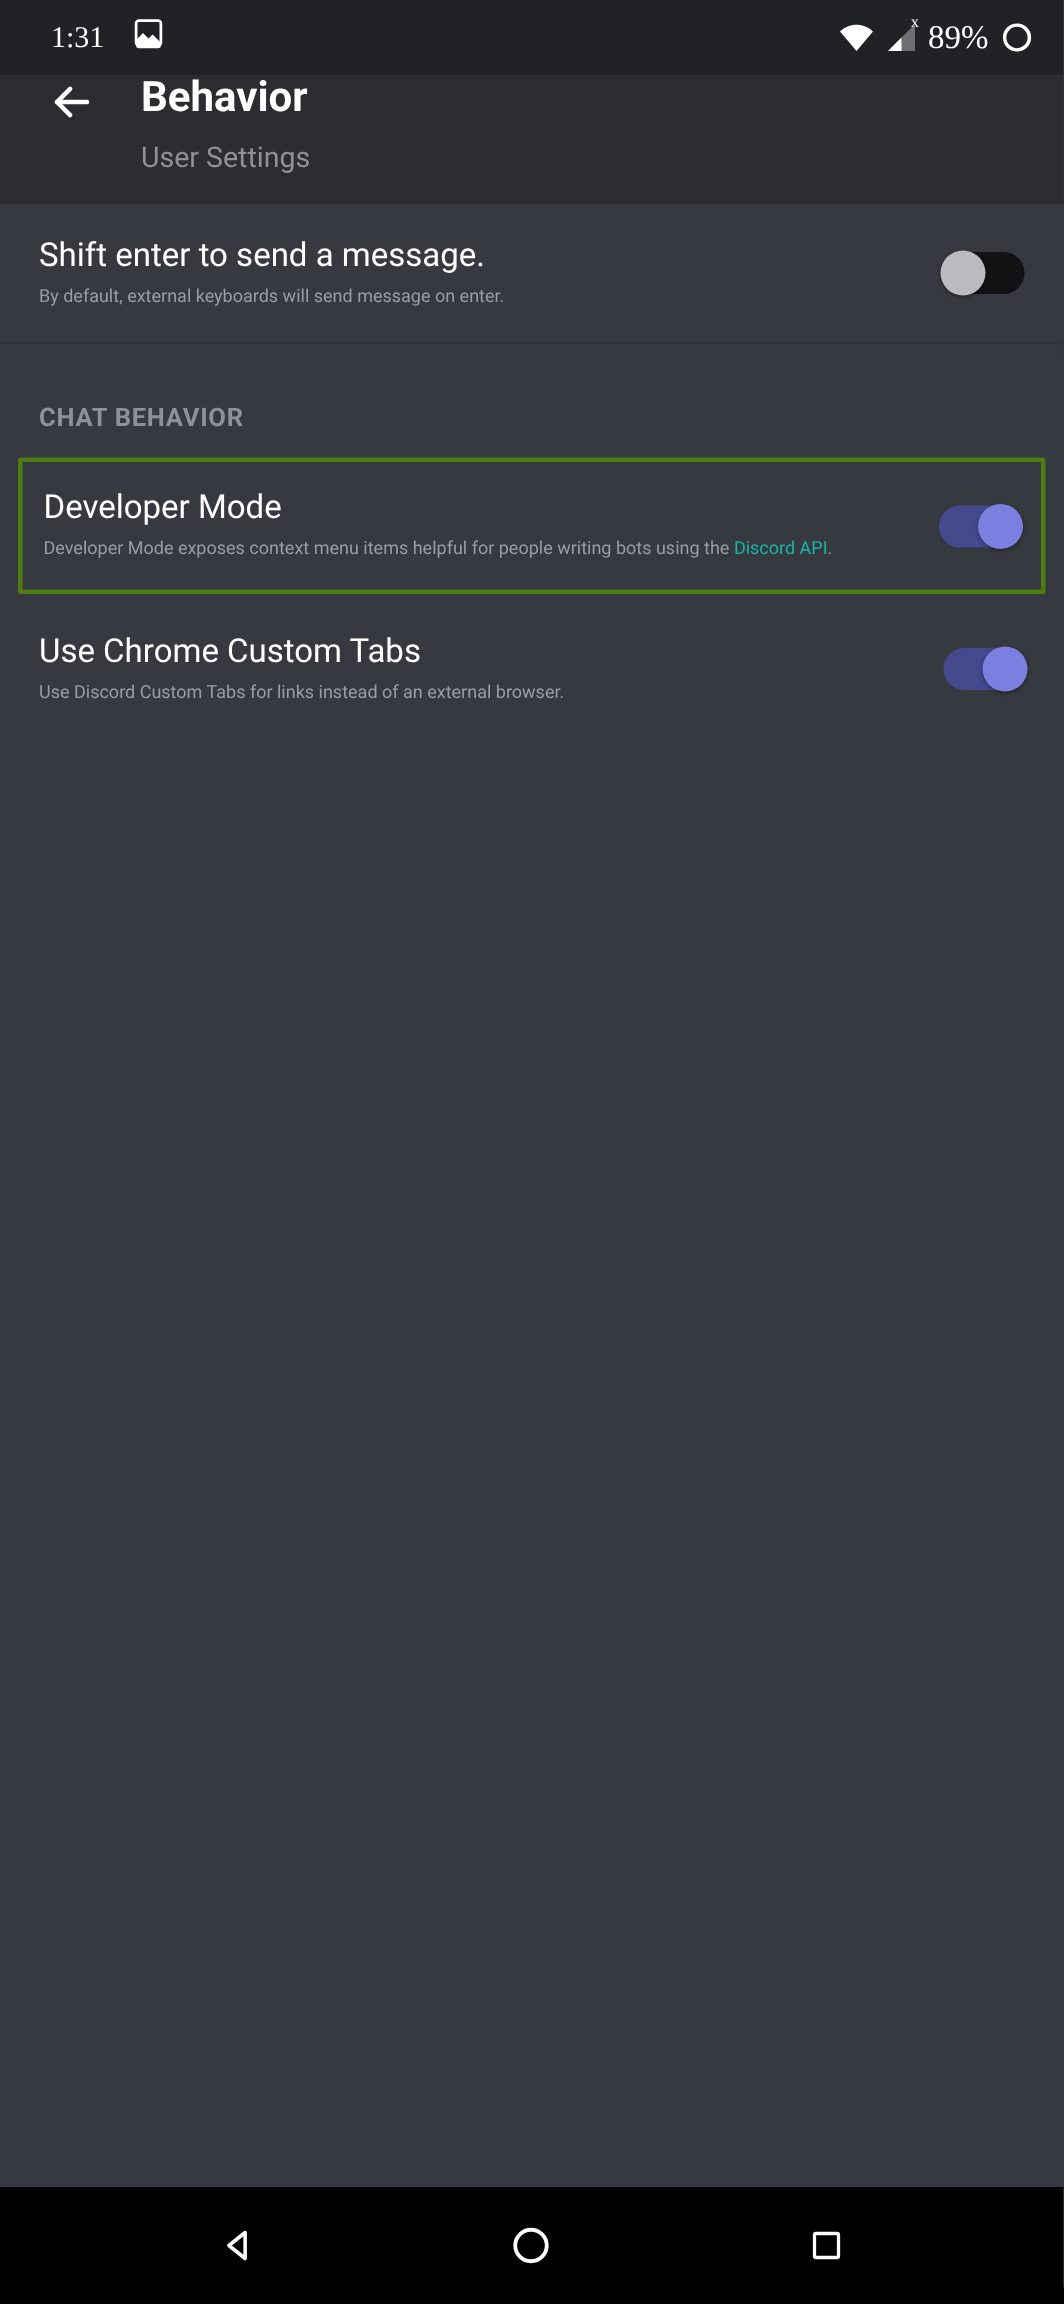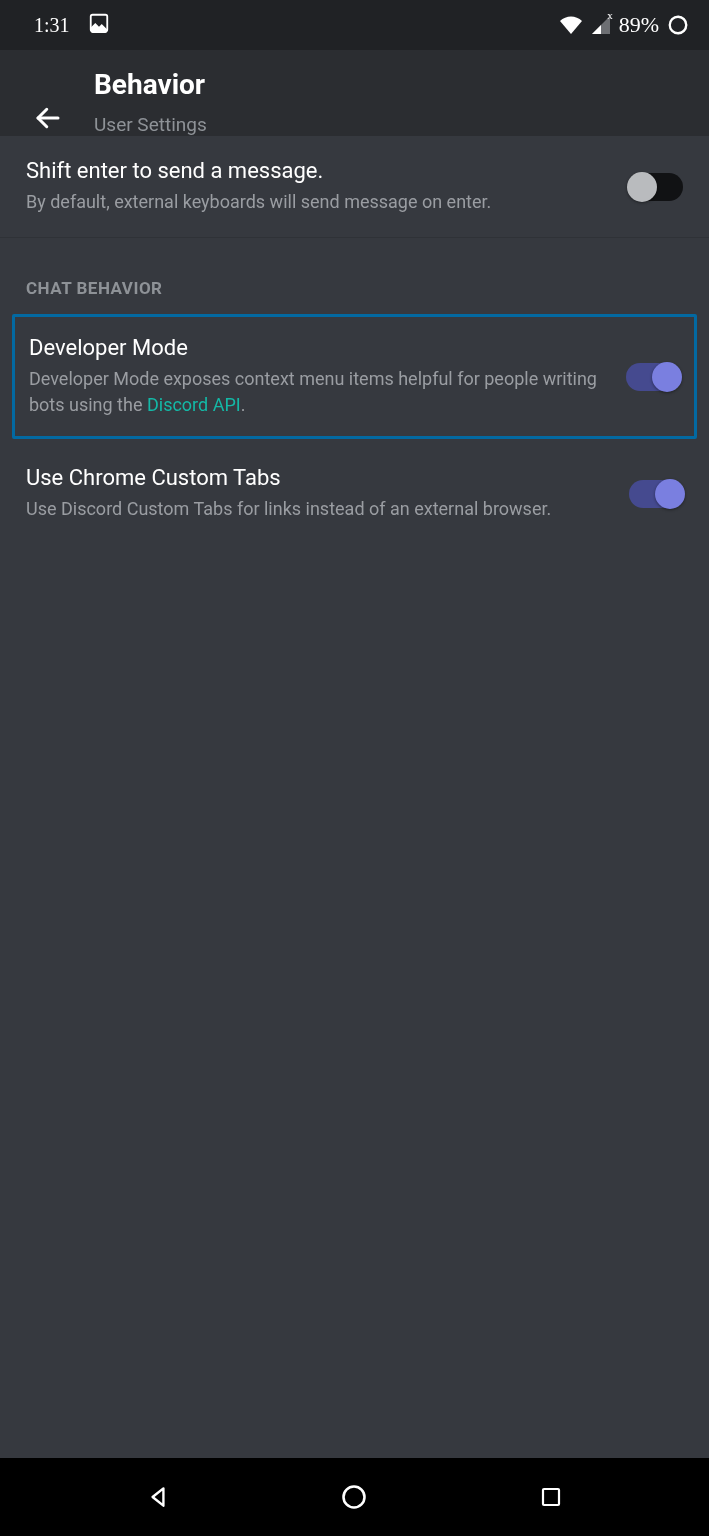--- a/index.html
+++ b/index.html
@@ -27,21 +27,21 @@
   }
   .status-left { display: flex; align-items: center; gap: 18px; }
   .status-right { display: flex; align-items: center; gap: 8px; }
   .status-right svg { display: block; }
 
   
   .app-header {
     height: 86px;
     background: #2b2d31;
     display: flex;
-    align-items: flex-end;
+    align-items: flex-start;
     gap: 28px;
     padding: 0 20px 0 30px;
   }
   .back-btn { width: 36px; height: 36px; display:flex; align-items:center; justify-content:center; cursor:pointer; }
   .titles { display:flex; flex-direction:column; }
   .title-main { color:#fff; font-weight:700; font-size:28px; line-height:1.1; }
   .title-sub  { color:#8e9297; font-size:19px; margin-top:12px; }
 
   
   .content { flex:1; background:#36393f; }
@@ -58,26 +58,26 @@
   .setting-row {
     display:flex;
     align-items:center;
     padding: 22px 26px;
     border-bottom: 1px solid rgba(0,0,0,.12);
     position: relative;
   }
   .setting-row:last-child { border-bottom:none; }
   .setting-text { flex:1; padding-right: 20px; }
   .setting-title { color:#ffffff; font-size:22px; font-weight:400; }
-  .setting-desc  { color:#9a9da2; font-size:18px; line-height:1.45; margin-top:6px; }
+  .setting-desc  { color:#9a9da2; font-size:12px; line-height:1.45; margin-top:6px; }
   .setting-desc a { color:#14b8a6; text-decoration:none; }
 
   
   .row-highlighted {
-    border: 3px solid #0369a1;
+    border: 3px solid #4d7c0f;
     border-radius: 2px;
     margin: 4px 12px;
     padding: 18px 14px;
   }
 
   
   .toggle {
     width: 54px; height: 28px;
     border-radius: 16px;
     position: relative;

